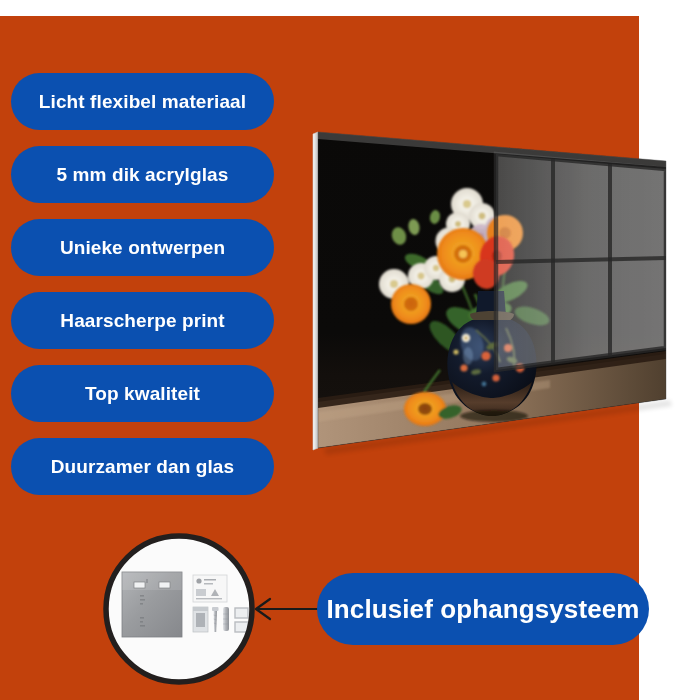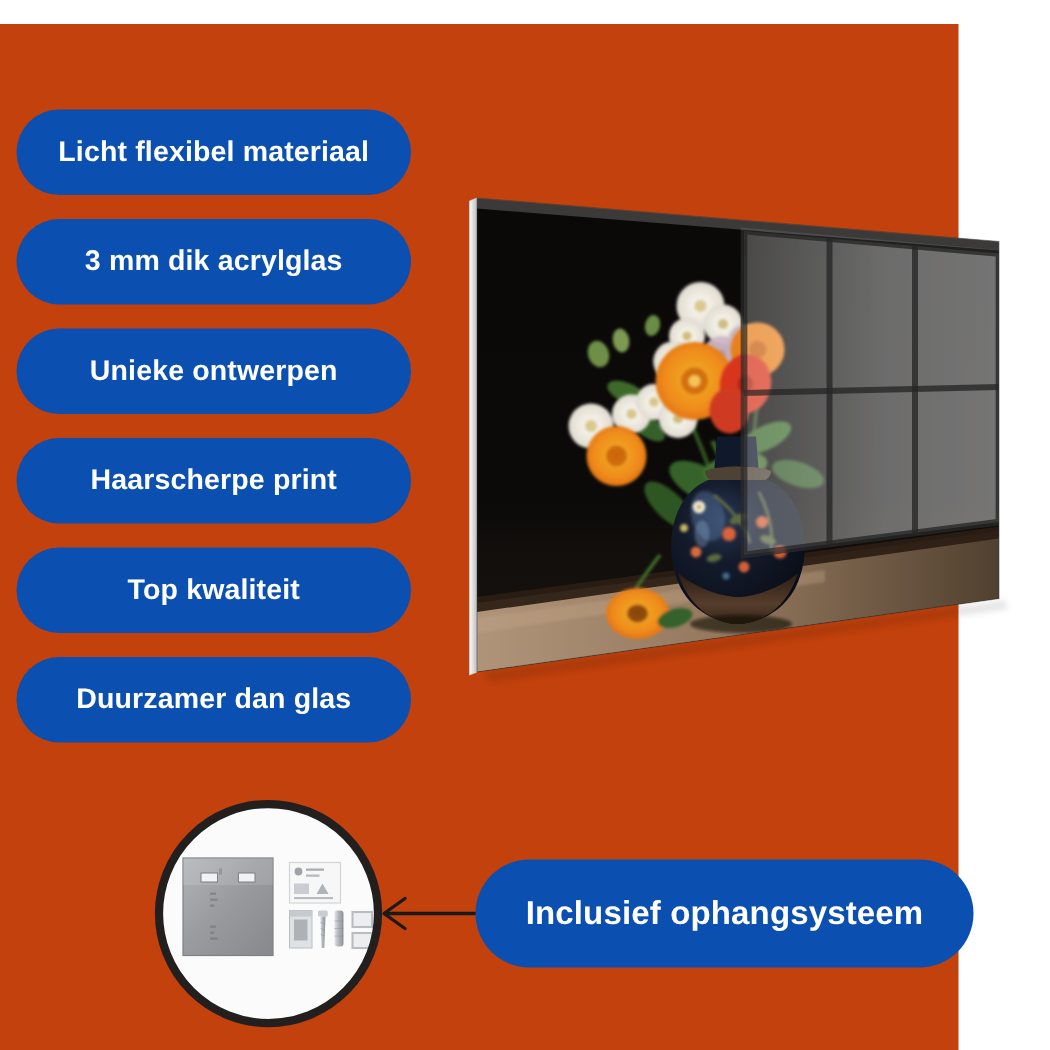--- a/index.html
+++ b/index.html
@@ -53,21 +53,21 @@
   .pill-2 { top: 203px; }
   .pill-3 { top: 276px; }
   .pill-4 { top: 349px; }
   .pill-5 { top: 422px; }
 
   .pill-callout {
     left: 317px;
     top: 557px;
     width: 332px;
     height: 72px;
-    font-size: 22px;
+    font-size: 26px;
   }
 
   
   #panel-wrap {
     position: absolute;
     left: 300px;
     top: 100px;
     width: 380px;
     height: 350px;
   }
@@ -321,21 +321,21 @@
 
       <polygon points="18,16 366,45 366,283 18,332" fill="none" stroke="#3a3a3a" stroke-width="0.7" opacity="0.5"></polygon>
       <polygon points="18,16 366,45 366,51 18,23" fill="#ffffff" opacity="0.20"></polygon>
     </svg>
   </div>
 
   <div class="pill pill-feature pill-0">
     <span>Licht flexibel materiaal</span>
   </div>
   <div class="pill pill-feature pill-1">
-    <span>3 mm dik acrylglas</span>
+    <span>5 mm dik acrylglas</span>
   </div>
   <div class="pill pill-feature pill-3">
     <span>Haarscherpe print</span>
   </div>
   <div class="pill pill-feature pill-2">
     <span>Unieke ontwerpen</span>
   </div>
   <div class="pill pill-feature pill-5">
     <span>Duurzamer dan glas</span>
   </div>

